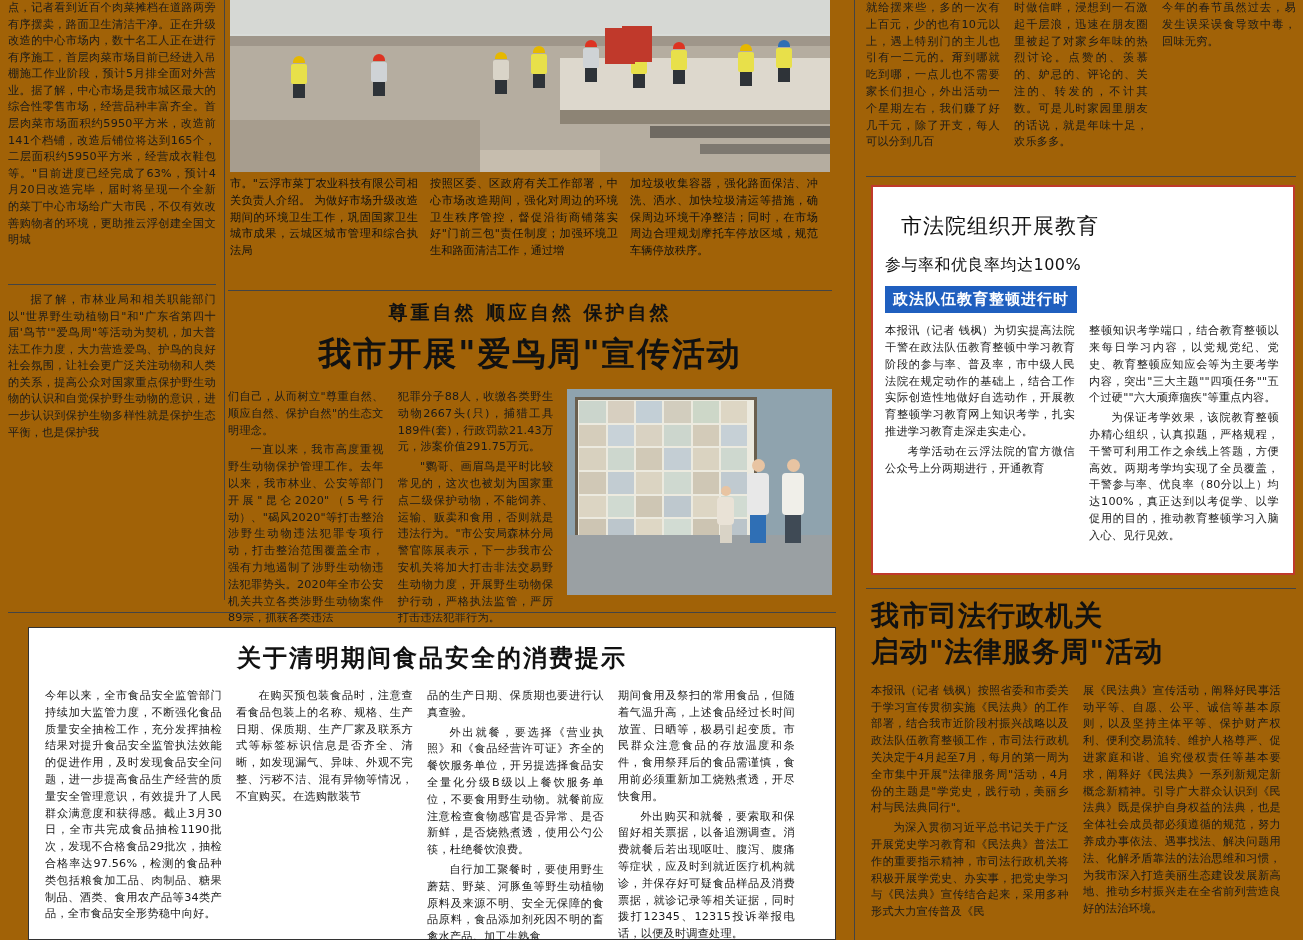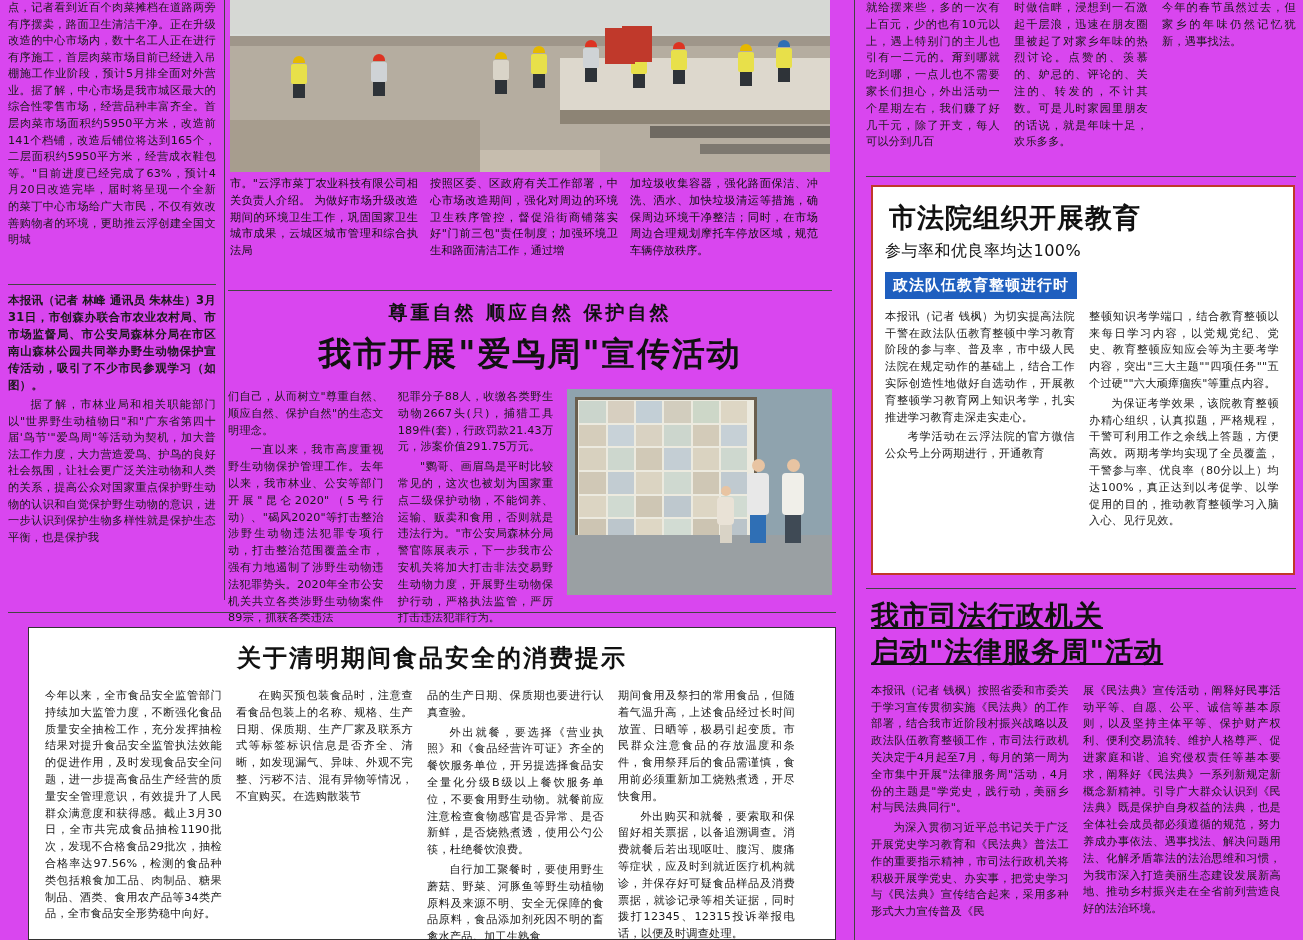--- a/index.html
+++ b/index.html
@@ -11,21 +11,21 @@
     width: 1303px;
     height: 940px;
     font-family: "DejaVu Sans", "Liberation Sans", sans-serif;
     color: #111;
     overflow: hidden;
   }
   .page {
     position: relative;
     width: 1303px;
     height: 940px;
-    background: #d946ef;
+    background: #a16207;
   }
   
   .col-text {
     font-size: 11.2px;
     line-height: 1.48;
     text-align: justify;
     text-justify: inter-ideograph;
     color: #1a1a1a;
     letter-spacing: 0.2px;
   }
@@ -140,23 +140,23 @@
     position: absolute;
     left: 871px; top: 185px;
     width: 424px;
     height: 390px;
     border: 2px solid #c0392b;
     box-sizing: border-box;
     padding: 10px 12px;
     background: #fff;
   }
   .court-box h1 {
-    margin: 4px;
-    font-size: 27px;
-    font-weight: bold;
+    margin: 16px;
+    font-size: 21px;
+    font-weight: normal;
     line-height: 1.25;
     letter-spacing: 1px;
     font-family: "DejaVu Sans", sans-serif;
   }
   .court-box .sub {
     margin-top: 6px;
     font-size: 16px;
     letter-spacing: 0.5px;
   }
   .court-flag {
@@ -187,21 +187,20 @@
     left: 871px; top: 598px;
     width: 424px;
     height: 340px;
   }
   .judicial h1 {
     margin: 0;
     font-size: 28px;
     font-weight: bold;
     line-height: 1.3;
     letter-spacing: 1px;
-    text-decoration: underline;
   }
   .judicial .sub {
     font-size: 16px;
     margin-top: 6px;
   }
   .judicial-cols {
     display: flex;
     gap: 14px;
     margin-top: 12px;
   }
@@ -343,21 +342,20 @@
 
   <div class="photo-caption-cols">
     <div class="ccol">市。"云浮市菜丁农业科技有限公司相关负责人介绍。
 为做好市场升级改造期间的环境卫生工作，巩固国家卫生城市成果，云城区城市管理和综合执法局</div>
     <div class="ccol">按照区委、区政府有关工作部署，中心市场改造期间，强化对周边的环境卫生秩序管控，督促沿街商铺落实好"门前三包"责任制度；加强环境卫生和路面清洁工作，通过增</div>
     <div class="ccol">加垃圾收集容器，强化路面保洁、冲洗、洒水、加快垃圾清运等措施，确保周边环境干净整洁；同时，在市场周边合理规划摩托车停放区域，规范车辆停放秩序。</div>
   </div>
 
   <div class="left2">
     <div class="col-text">
-      <p class="byline noindent">本报讯（记者 林峰 通讯员 朱林生）3月31日，市创森办联合市农业农村局、市市场监督局、市公安局森林分局在市区南山森林公园共同举办野生动物保护宣传活动，吸引了不少市民参观学习（如图）。</p>
       <p>据了解，市林业局和相关职能部门以"世界野生动植物日"和"广东省第四十届'鸟节'"爱鸟周"等活动为契机，加大普法工作力度，大力营造爱鸟、护鸟的良好社会氛围，让社会更广泛关注动物和人类的关系，提高公众对国家重点保护野生动物的认识和自觉保护野生动物的意识，进一步认识到保护生物多样性就是保护生态平衡，也是保护我</p>
     </div>
   </div>
 
   <div class="bird">
     <div class="kicker">尊重自然 顺应自然 保护自然</div>
     <div class="headline">我市开展"爱鸟周"宣传活动</div>
     <div class="bird-body">
       <div class="bcol col-text">
           <p class="noindent">们自己，从而树立"尊重自然、顺应自然、保护自然"的生态文明理念。</p>
@@ -423,21 +421,21 @@
           <div class="bp-body" style="background:#e9e2d6;height:28px;width:17px;"></div>
           <div class="bp-legs" style="background:#d9d3c6;height:18px;width:12px;"></div>
         </div>
       </div>
     </div>
   </div>
 
   <div class="r-top">
     <div class="rcol col-text">就给摆来些，多的一次有上百元，少的也有10元以上，遇上特别门的主儿也引有一二元的。甭到哪就吃到哪，一点儿也不需要家长们担心，外出活动一个星期左右，我们赚了好几千元，除了开支，每人可以分到几百</div>
     <div class="rcol col-text">时做信畔，浸想到一石激起千层浪，迅速在朋友圈里被起了对家乡年味的热烈讨论。点赞的、羡慕的、妒忌的、评论的、关注的、转发的，不计其数。可是儿时家园里朋友的话说，就是年味十足，欢乐多多。</div>
-    <div class="rcol col-text">今年的春节虽然过去，但家乡的年味仍然记忆犹新，遇事找法。</div>
+    <div class="rcol col-text">今年的春节虽然过去，易发生误采误食导致中毒，回味无穷。</div>
   </div>
 
   <div class="court-box">
     <h1>市法院组织开展教育</h1>
     <div class="sub">参与率和优良率均达100%</div>
     <div class="court-flag">政法队伍教育整顿进行时</div>
     <div class="court-cols">
       <div class="ccol2 col-text">
           <p class="noindent">本报讯（记者 钱枫）为切实提高法院干警在政法队伍教育整顿中学习教育阶段的参与率、普及率，市中级人民法院在规定动作的基础上，结合工作实际创造性地做好自选动作，开展教育整顿学习教育网上知识考学，扎实推进学习教育走深走实走心。</p>
           <p>考学活动在云浮法院的官方微信公众号上分两期进行，开通教育</p>

